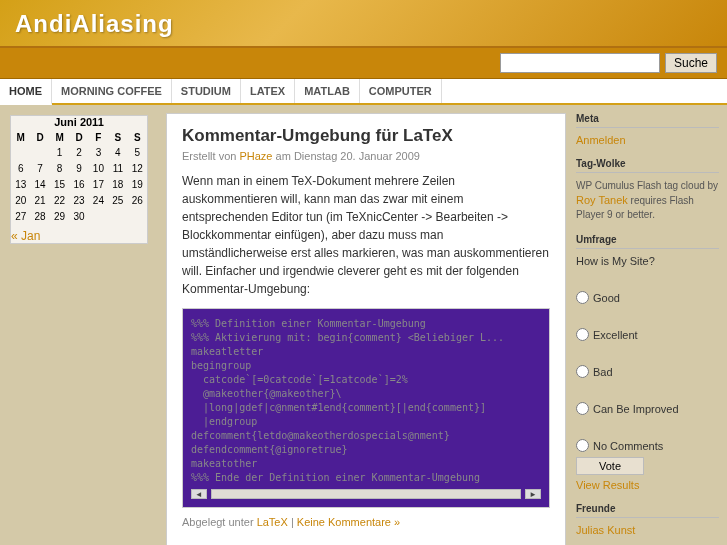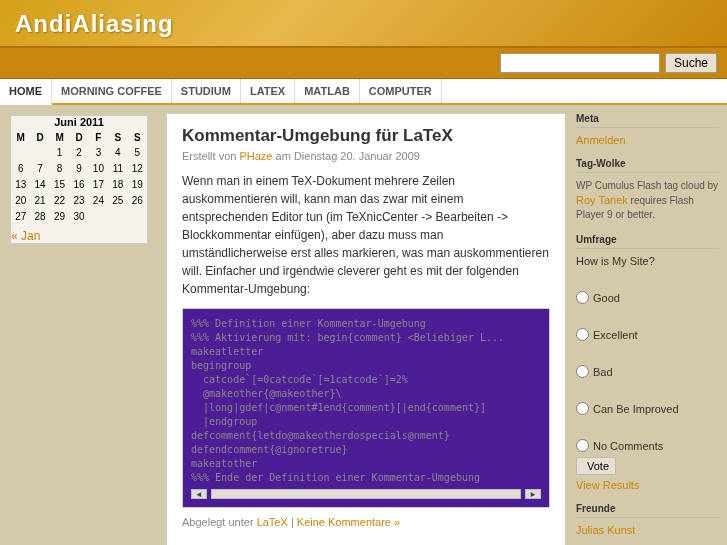--- a/index.html
+++ b/index.html
@@ -249,21 +249,21 @@
     }
     .poll-option input { margin: 0; }
     .poll-vote-btn {
       display: block;
       background: #e8e0d0;
       border: 1px solid #bbb;
       padding: 2px 10px;
       font-size: 11px;
       cursor: pointer;
       margin-top: 5px;
-      width: 40px;
+      width: 68px;
     }
     .poll-results {
       display: block;
       color: #c8860a;
       font-size: 11px;
       text-decoration: none;
       margin-top: 4px;
       text-align: left;
     }
   </style>

